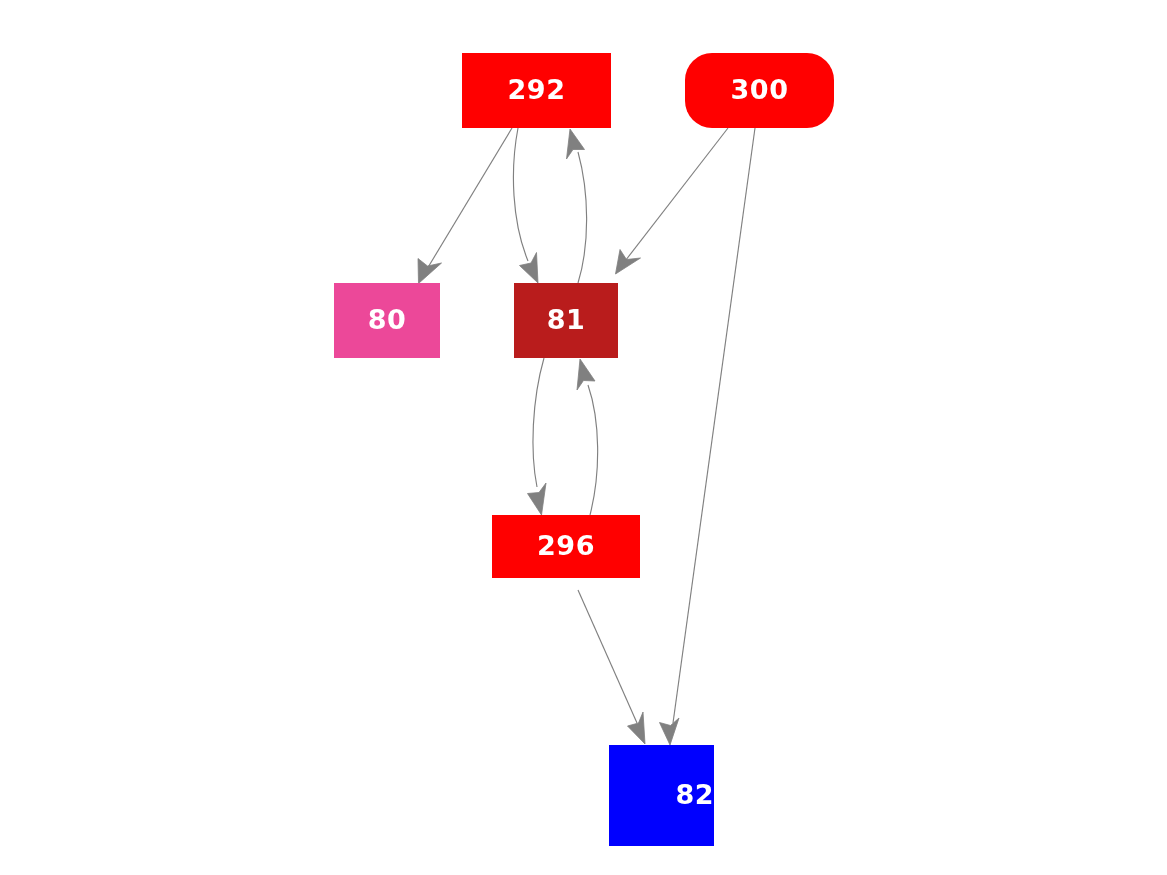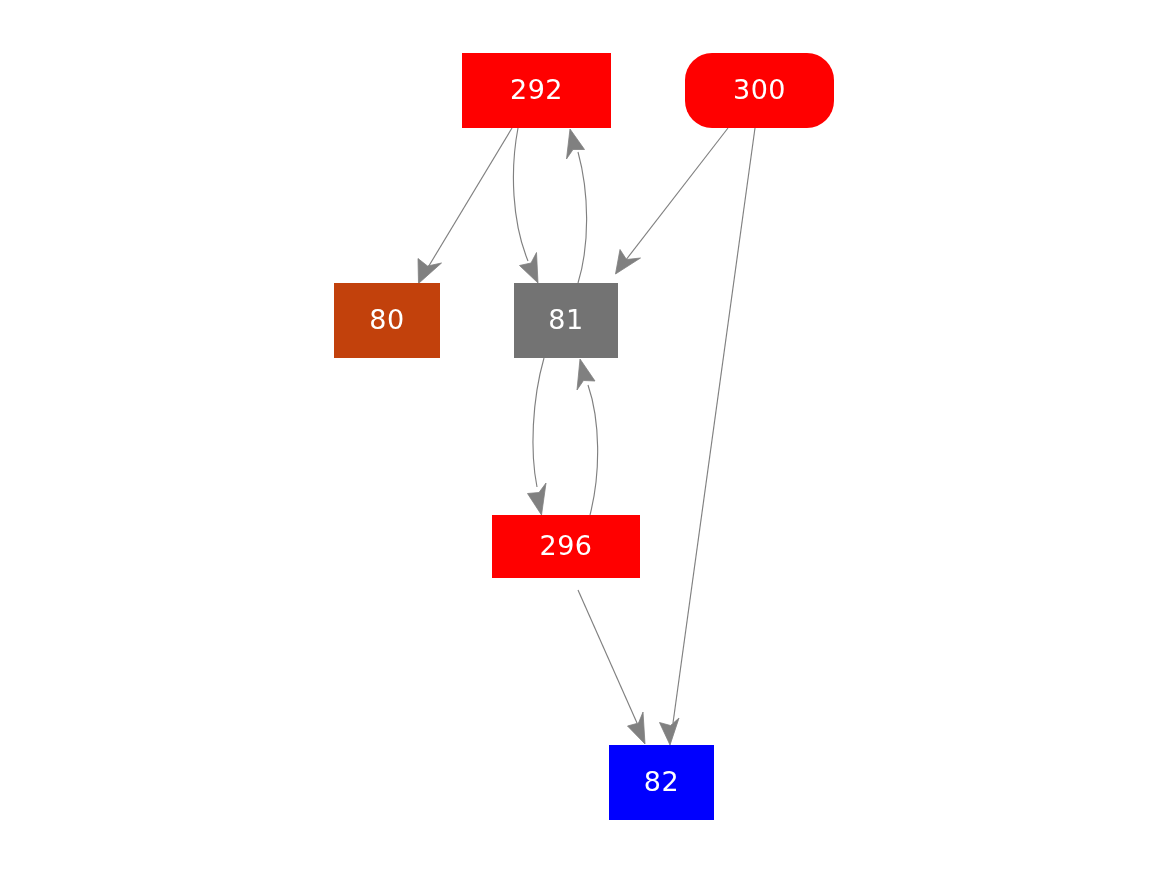--- a/index.html
+++ b/index.html
@@ -27,21 +27,21 @@
   }
   .node-box {
     position: absolute;
     display: flex;
     align-items: center;
     justify-content: center;
     box-sizing: border-box;
     color: #ffffff;
     font-family: "DejaVu Sans", sans-serif;
     font-size: 27px;
-    font-weight: normal;
+    font-weight: bold;
     letter-spacing: 0.5px;
     line-height: 1;
     user-select: none;
   }
   .node-label {
     display: block;
     transform: translateY(-1px);
   }
   .edge-path {
     fill: none;
@@ -105,29 +105,29 @@
   </svg>
 
   <div class="node-box" style="left:462px; top:53px; width:149px; height:75px; background:#FF0000;">
     <span class="node-label">292</span>
   </div>
 
   <div class="node-box" style="left:685px; top:53px; width:149px; height:75px; background:#FF0000;border-radius:27px;">
     <span class="node-label">300</span>
   </div>
 
-  <div class="node-box" style="left:334px; top:283px; width:106px; height:75px; background:#c2410c;">
+  <div class="node-box" style="left:334px; top:283px; width:106px; height:75px; background:#ec4899;">
     <span class="node-label">80</span>
   </div>
 
-  <div class="node-box" style="left:514px; top:283px; width:104px; height:75px; background:#737373;">
+  <div class="node-box" style="left:514px; top:283px; width:104px; height:75px; background:#b91c1c;">
     <span class="node-label">81</span>
   </div>
 
   <div class="node-box" style="left:492px; top:515px; width:148px; height:63px; background:#FF0000;">
     <span class="node-label">296</span>
   </div>
 
-  <div class="node-box" style="left:609px; top:745px; width:105px; height:75px; background:#0000FF;">
+  <div class="node-box" style="left:609px; top:745px; width:105px; height:101px; background:#0000FF;justify-content:flex-end;">
     <span class="node-label">82</span>
   </div>
 
 </div>
 
 </body></html>

